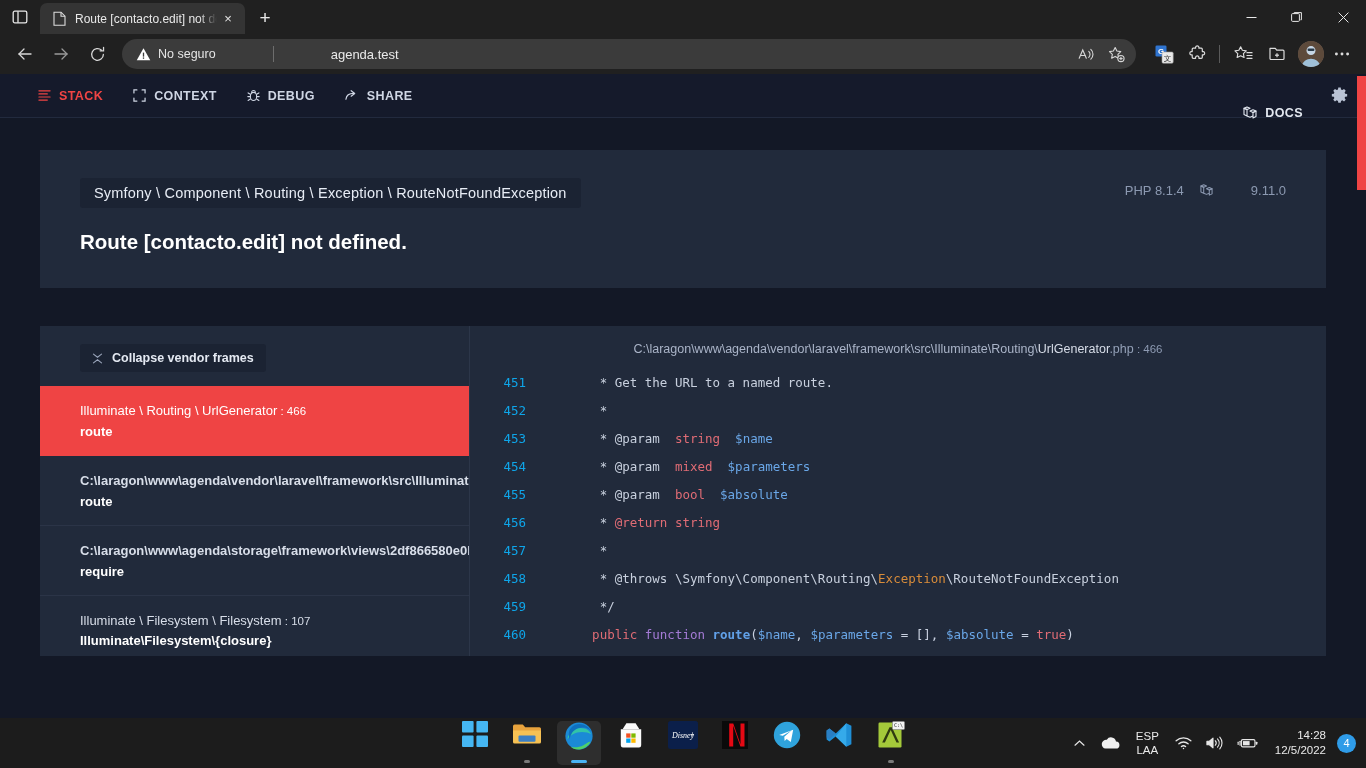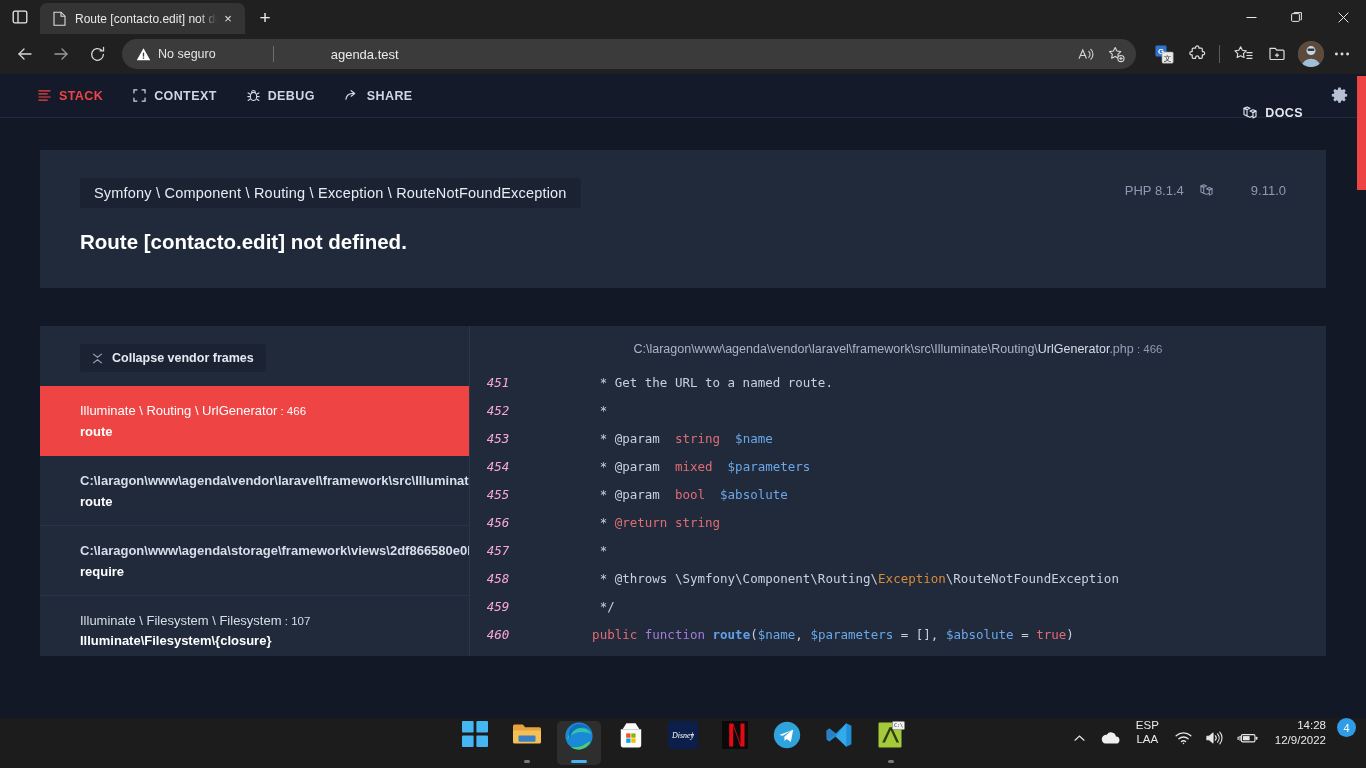--- a/index.html
+++ b/index.html
@@ -209,21 +209,21 @@
     color: #95a1b8;
     font-size: 12.5px;
   }
   #code-file-header .cfh-dir { color:#aab4c8; }
   #code-file-header .cfh-name { color:#d7dde8; }
   #code-file-header .cfh-ext { color:#93a0b7; }
   #code-file-header .cfh-line { color:#8e9bb3; font-size:11.5px; }
 
   #code-lines { font-family: "DejaVu Sans Mono", monospace; font-size: 12.5px; }
   .code-line { display: flex; height: 28px; align-items: center; }
-  .ln { width: 74px; flex: 0 0 74px; text-align: center; padding-right: 18px; color: #f9a8d4; font-style: italic; }
+  .ln { width: 74px; flex: 0 0 74px; text-align: right; padding-right: 18px; color: #0ea5e9; }
   .lc { white-space: pre; color: #c9d1e0; padding-left: 18px; }
   .tok-cmt { color: #c8d0de; }
   .tok-type { color: #e06c75; }
   .tok-var { color: #6aa7e8; }
   .tok-kw { color: #e06c75; }
   .tok-fnkw { color: #a47bd6; }
   .tok-fnname { color: #61a0e8; font-weight: bold; }
   .tok-exc { color: #d98c3a; }
   .tok-punc { color: #c9d1e0; }
 
@@ -256,21 +256,21 @@
     border-radius: 5px; position: relative;
   }
   .tb-app.active-bg { background: #2e2e2e; }
   .tb-indicator {
     position: absolute; bottom: 2px; left: 50%; transform: translateX(-50%);
     height: 3px; border-radius: 2px; background: #7a7a7a; width: 6px;
   }
   .tb-indicator.wide { width: 16px; background: #4ab3f4; }
   #systray {
     position: absolute; right: 0; top: 0; height: 50px;
-    display: flex; padding-right: 10px;
+    display: flex; align-items: center; padding-right: 10px;
     color: #eaeaea; font-size: 11.5px;
   }
   .tray-btn { display:flex; align-items:center; justify-content:center; padding: 0 7px; height:40px; color:#e6e6e6;}
   #lang-indicator { display:flex; flex-direction:column; align-items:center; line-height:1.25; font-size:11.5px; padding: 0 9px; }
   #clock { display:flex; flex-direction:column; align-items:flex-end; line-height:1.3; font-size:11.5px; padding: 0 8px 0 10px;}
   #notif-badge {
     width: 19px; height: 19px; border-radius: 50%;
     background: #2f9ce8; color: #fff; font-size: 11px;
     display: flex; align-items: center; justify-content: center;
     margin-left: 3px;
@@ -743,17 +743,17 @@
       <svg width="21" height="14" viewBox="0 0 22 14" fill="none" stroke="currentColor" stroke-width="1.2">
         <rect x="4.6" y="3.4" width="14.2" height="7.6" rx="1.4"></rect>
         <rect x="19.6" y="5.6" width="1.8" height="3.2" rx="0.7" fill="currentColor" stroke="none"></rect>
         <path d="M3.2 5.2v4.2" stroke-linecap="round"></path>
         <path d="M1.2 6.1v2.4" stroke-linecap="round"></path>
         <rect x="6.2" y="5" width="7" height="4.4" fill="currentColor" stroke="none"></rect>
       </svg>
     </div>
     <div id="clock">
       <span>14:28</span>
-      <span>12/9/2022</span>
+      <span>12/5/2022</span>
     </div>
     <div id="notif-badge">4</div>
   </div>
 </div>
 
 </body></html>

